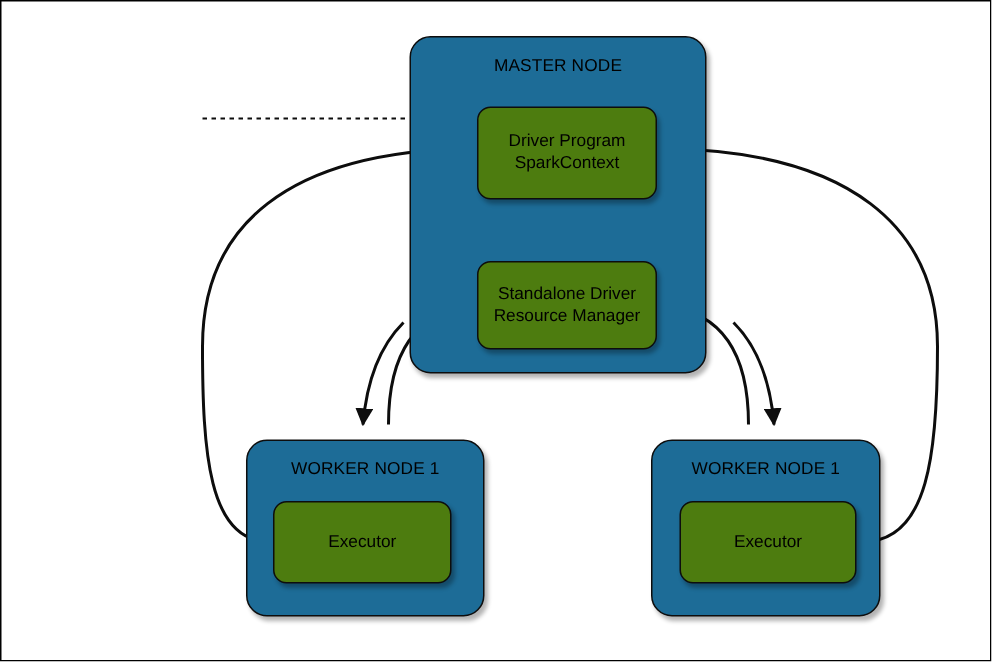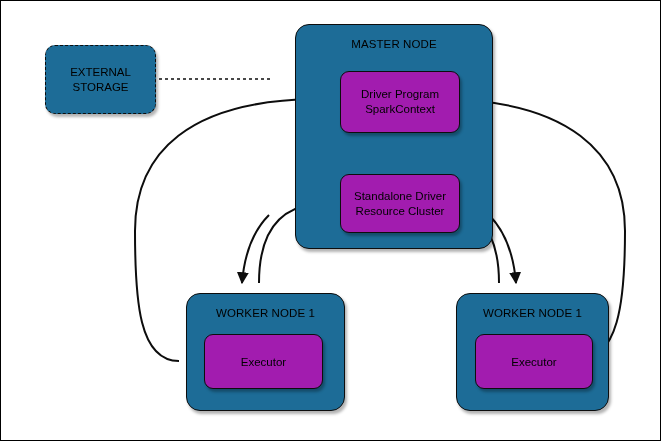--- a/index.html
+++ b/index.html
@@ -23,33 +23,32 @@
     top: 0;
     width: 661px;
     height: 441px;
     pointer-events: none;
   }
   .node {
     position: absolute;
     box-sizing: border-box;
     border: 1.5px solid #0d0d0d;
     box-shadow: 2px 3px 3px rgba(0,0,0,0.30);
-    margin-left: 22px;
   }
   .node-blue {
     background: #1d6c97;
     border-radius: 14px;
   }
   .node-blue-dashed {
     background: #1d6c97;
     border: 1.5px dashed #0d0d0d;
     border-radius: 10px;
   }
   .node-orange {
-    background: #a21caf;
+    background: #4d7c0f;
     border-radius: 9px;
   }
   .node-label {
     position: absolute;
     width: 100%;
     text-align: center;
     color: #000000;
     font-size: 11.5px;
     line-height: 15px;
     letter-spacing: 0.1px;
@@ -95,42 +94,36 @@
 
     <path d="M 575 360 C 618 360 624 300 624 230 C 624 150 565 100 443 98" fill="none" stroke="#0d0d0d" stroke-width="2" marker-end="url(#arrowEnd)"></path>
 
     <path d="M 498 282 C 498 240 484 208 443 203" fill="none" stroke="#0d0d0d" stroke-width="2" marker-end="url(#arrowEnd)"></path>
 
     <path d="M 488 214 C 506 232 513 258 515 282" fill="none" stroke="#0d0d0d" stroke-width="2" marker-end="url(#arrowEnd)"></path>
 
     <line x1="377" y1="136" x2="377" y2="169" stroke="#0d0d0d" stroke-width="2" marker-end="url(#arrowEnd)" marker-start="url(#arrowStart)"></line>
   </svg>
 
-  <div class="node node-blue-dashed" style="left:22px; top:44px; width:111px; height:69px;">
-    <div class="center-label two-line">
-      <span>EXTERNAL</span><br>
-      <span>STORAGE</span>
-    </div>
-  </div>
 
   <div class="node node-blue" style="left:272px; top:23px; width:198px; height:225px;">
     <div class="node-label title-label">MASTER NODE</div>
   </div>
 
   <div class="node node-orange" style="left:317px; top:70px; width:120px; height:62px;">
     <div class="center-label two-line">
       <span>Driver Program</span><br>
       <span>SparkContext</span>
     </div>
   </div>
 
   <div class="node node-orange" style="left:317px; top:173px; width:120px; height:59px;">
     <div class="center-label two-line">
       <span>Standalone Driver</span><br>
-      <span>Resource Cluster</span>
+      <span>Resource Manager</span>
     </div>
   </div>
 
   <div class="node node-blue" style="left:163px; top:292px; width:159px; height:118px;">
     <div class="node-label title-label">WORKER NODE 1</div>
   </div>
   <div class="node node-orange" style="left:181px; top:333px; width:119px; height:55px;">
     <div class="center-label">Executor</div>
   </div>
 

